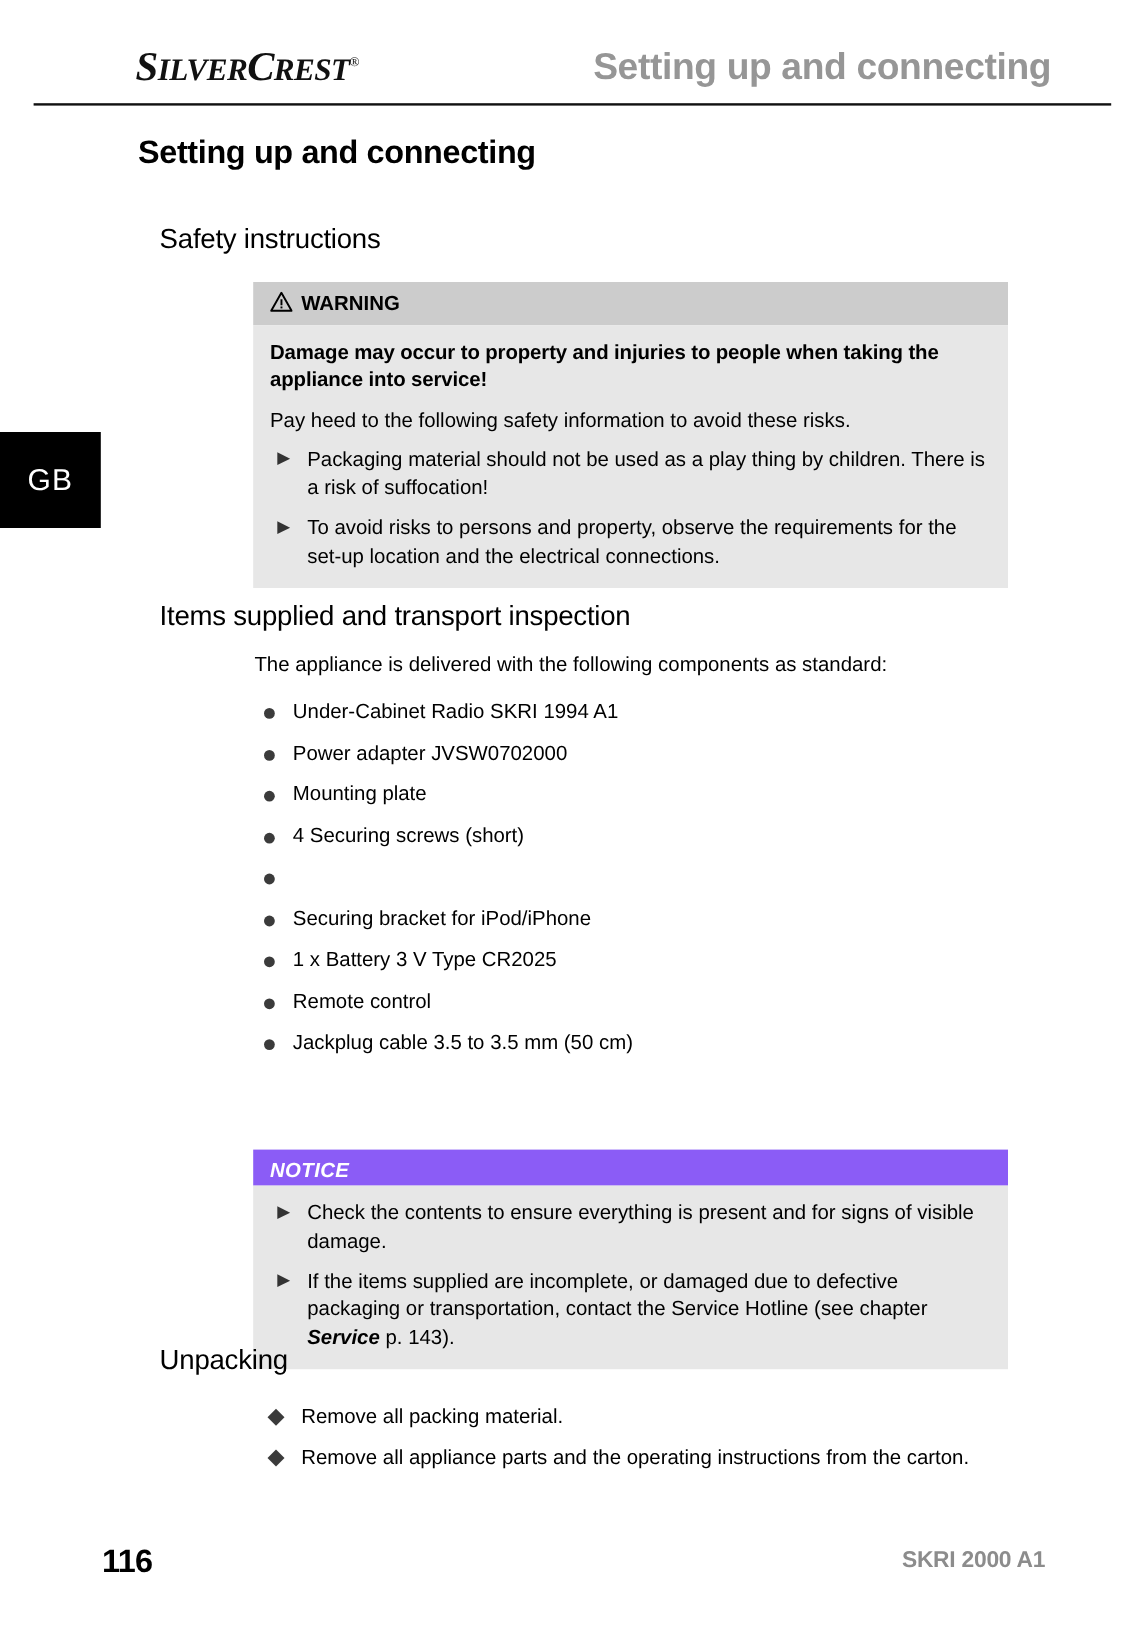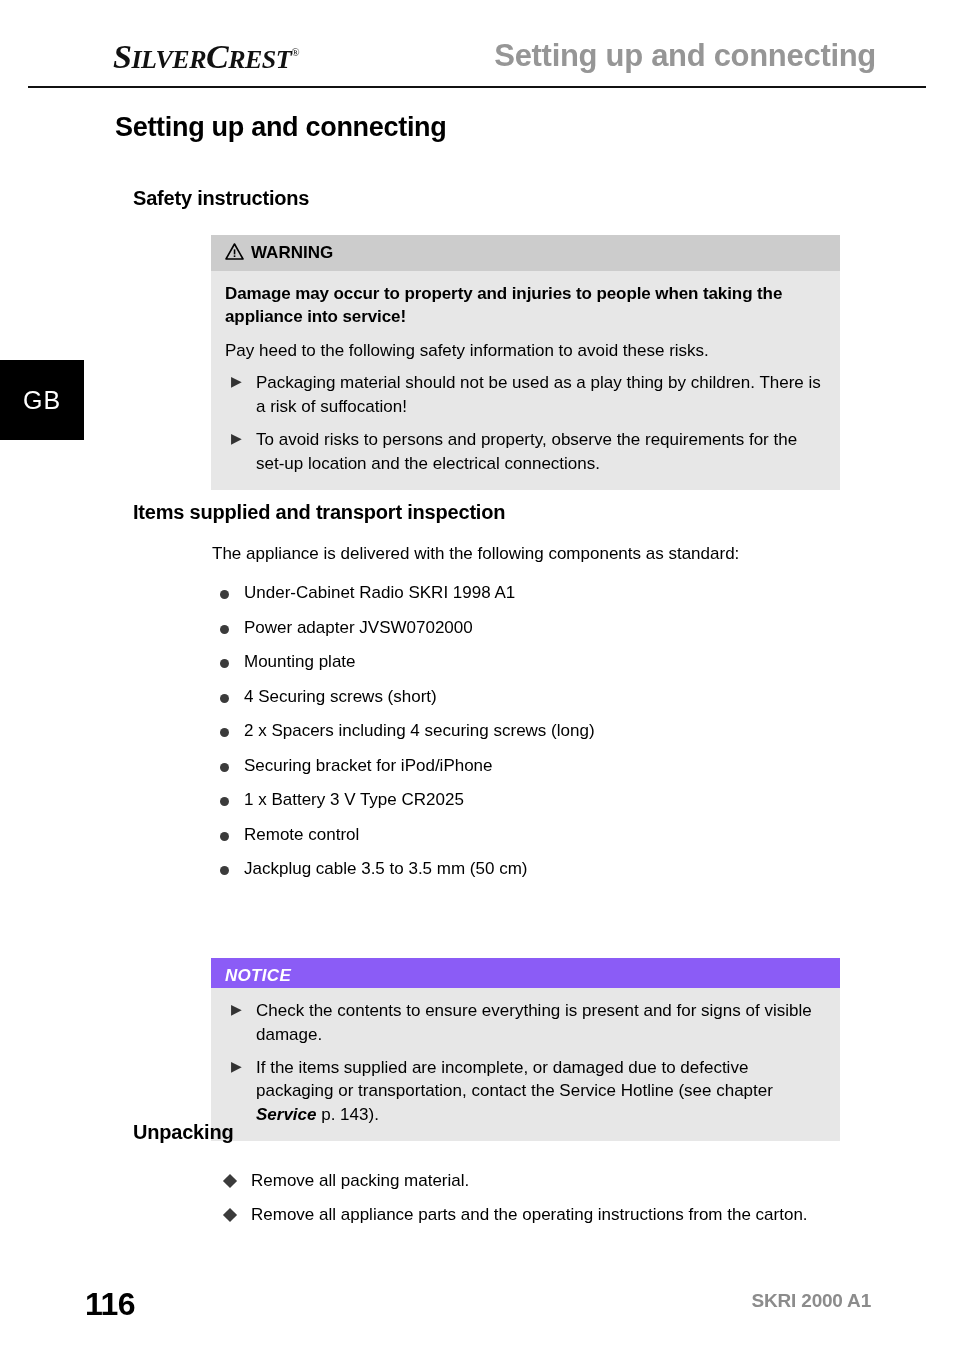--- a/index.html
+++ b/index.html
@@ -99,22 +99,22 @@
     font-weight: bold;
     letter-spacing: -0.3px;
     line-height: 1;
   }
 
   h2.section-title {
     margin: 0;
     padding: 0;
     position: absolute;
     left: 133px;
-    font-size: 20px;
-    font-weight: bold;
+    font-size: 23px;
+    font-weight: normal;
     letter-spacing: -0.2px;
     line-height: 1;
   }
   h2.safety-title     { top: 98px; }
   h2.items-title      { top: 412px; }
   h2.unpacking-title  { top: 1032px; }
 
   
   .callout {
     position: absolute;
@@ -262,21 +262,21 @@
     position: absolute;
     left: 0;
     bottom: 0;
     width: 954px;
     height: 90px;
   }
   .page-number {
     position: absolute;
     left: 85px;
     top: 20px;
-    font-size: 32px;
+    font-size: 27px;
     font-weight: bold;
     color: #000000;
     letter-spacing: -0.5px;
   }
   .footer-model {
     position: absolute;
     right: 83px;
     top: 24px;
     font-size: 19px;
     font-weight: bold;
@@ -335,25 +335,25 @@
         </li>
       </ul>
     </div>
   </div>
 
   <h2 class="section-title items-title">Items supplied and transport inspection</h2>
 
   <p class="lead-text">The appliance is delivered with the following components as standard:</p>
 
   <ul class="dot-list">
-    <li><span class="dot"></span><span>Under-Cabinet Radio SKRI 1998 A1</span></li>
+    <li><span class="dot"></span><span>Under-Cabinet Radio SKRI 1994 A1</span></li>
     <li><span class="dot"></span><span>Power adapter JVSW0702000</span></li>
     <li><span class="dot"></span><span>Mounting plate</span></li>
     <li><span class="dot"></span><span>4 Securing screws (short)</span></li>
-    <li><span class="dot"></span><span>2 x Spacers including 4 securing screws (long)</span></li>
+    <li><span class="dot"></span></li>
     <li><span class="dot"></span><span>Securing bracket for iPod/iPhone</span></li>
     <li><span class="dot"></span><span>1 x Battery 3 V Type CR2025</span></li>
     <li><span class="dot"></span><span>Remote control</span></li>
     <li><span class="dot"></span><span>Jackplug cable 3.5 to 3.5 mm (50 cm)</span></li>
   </ul>
 
   <div class="callout notice">
     <div class="callout-head">
       <span>NOTICE</span>
     </div>

